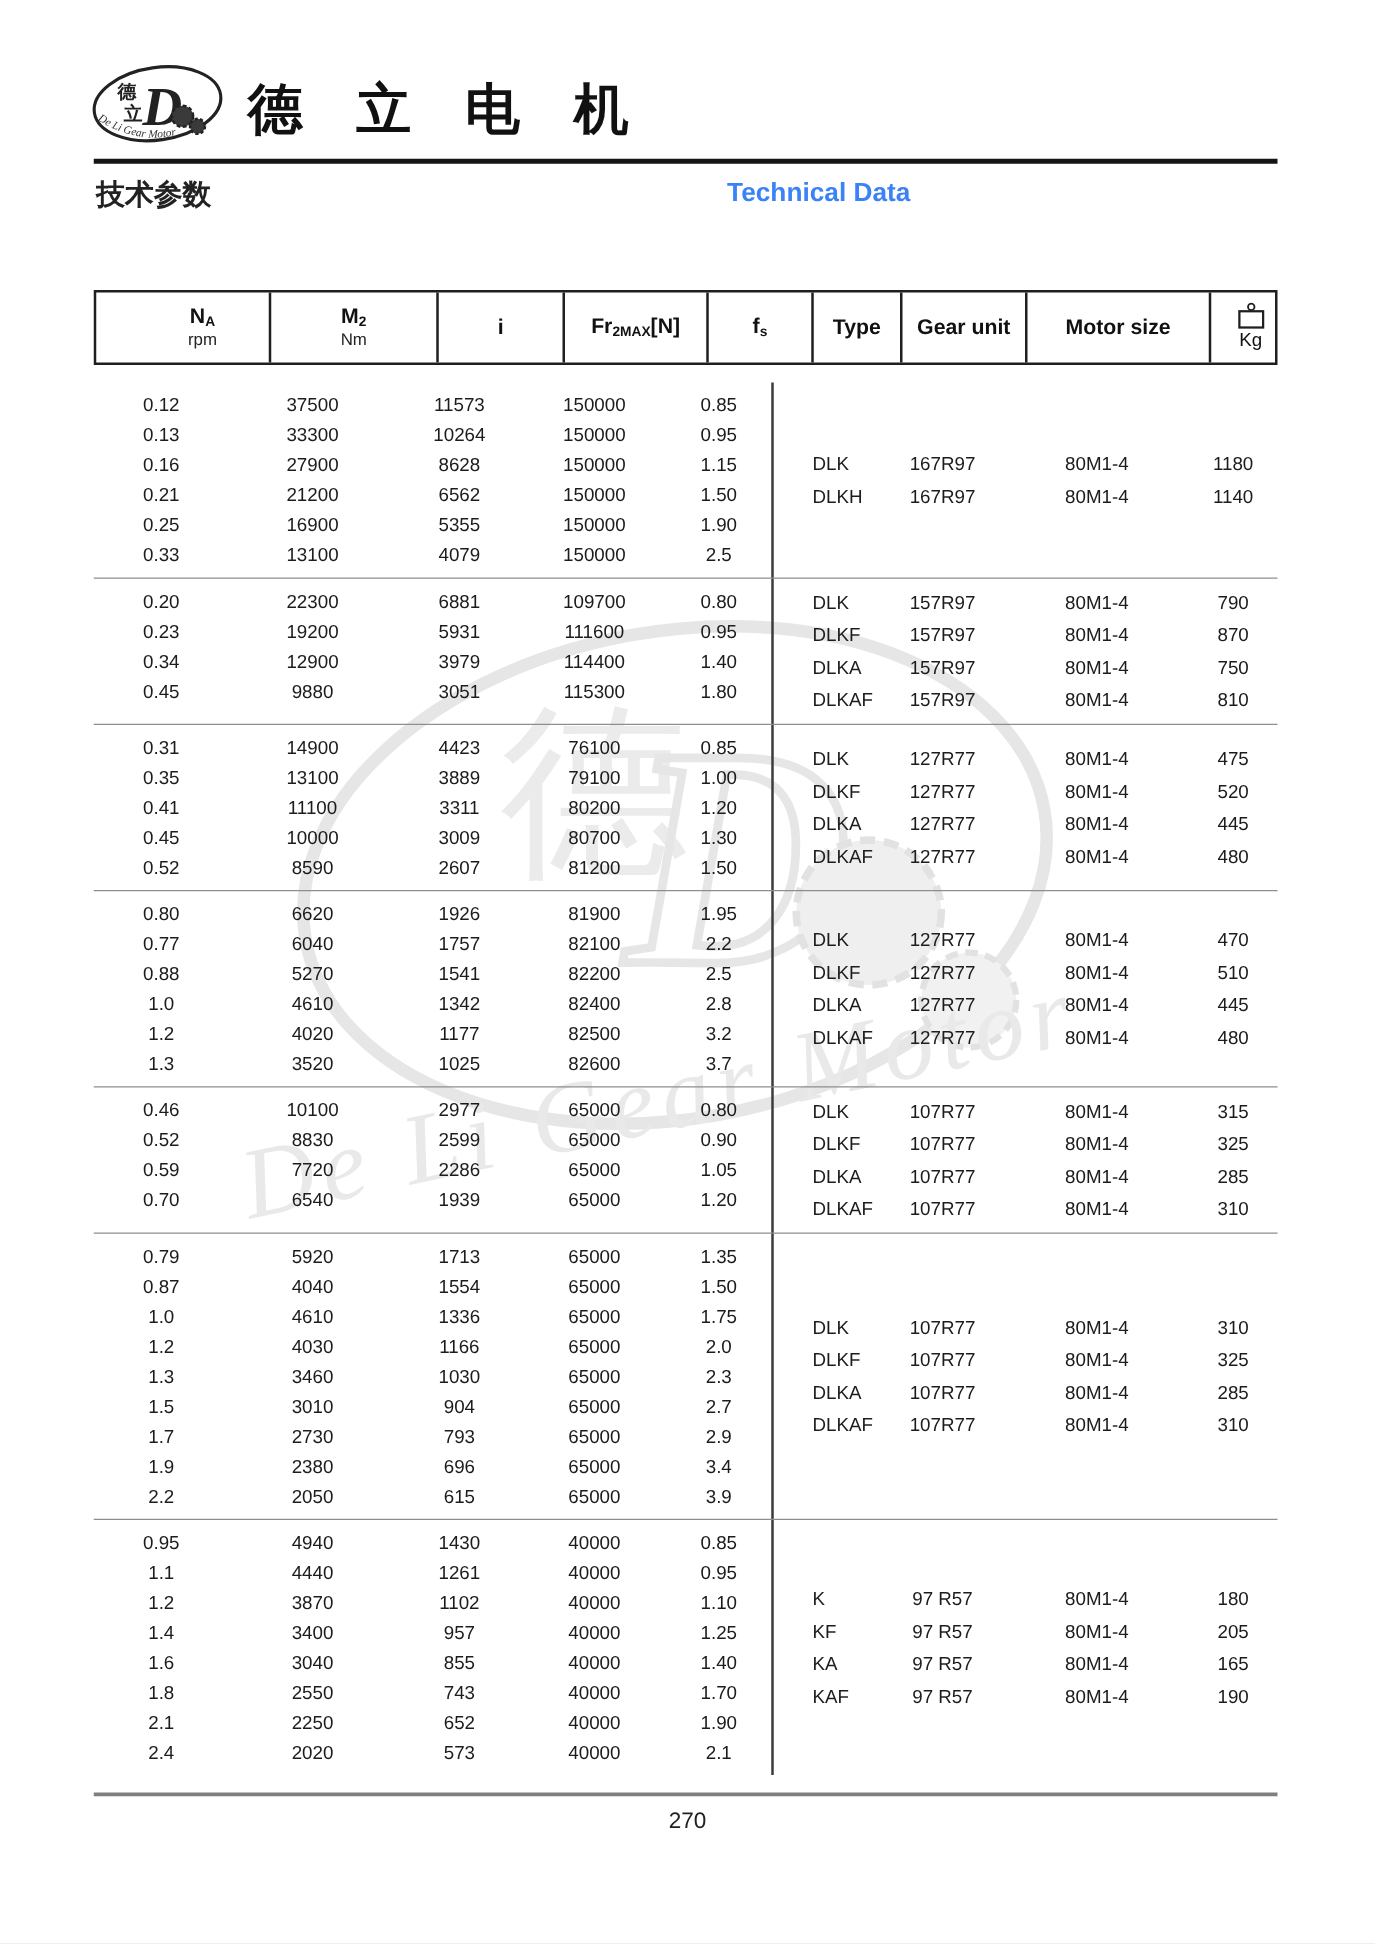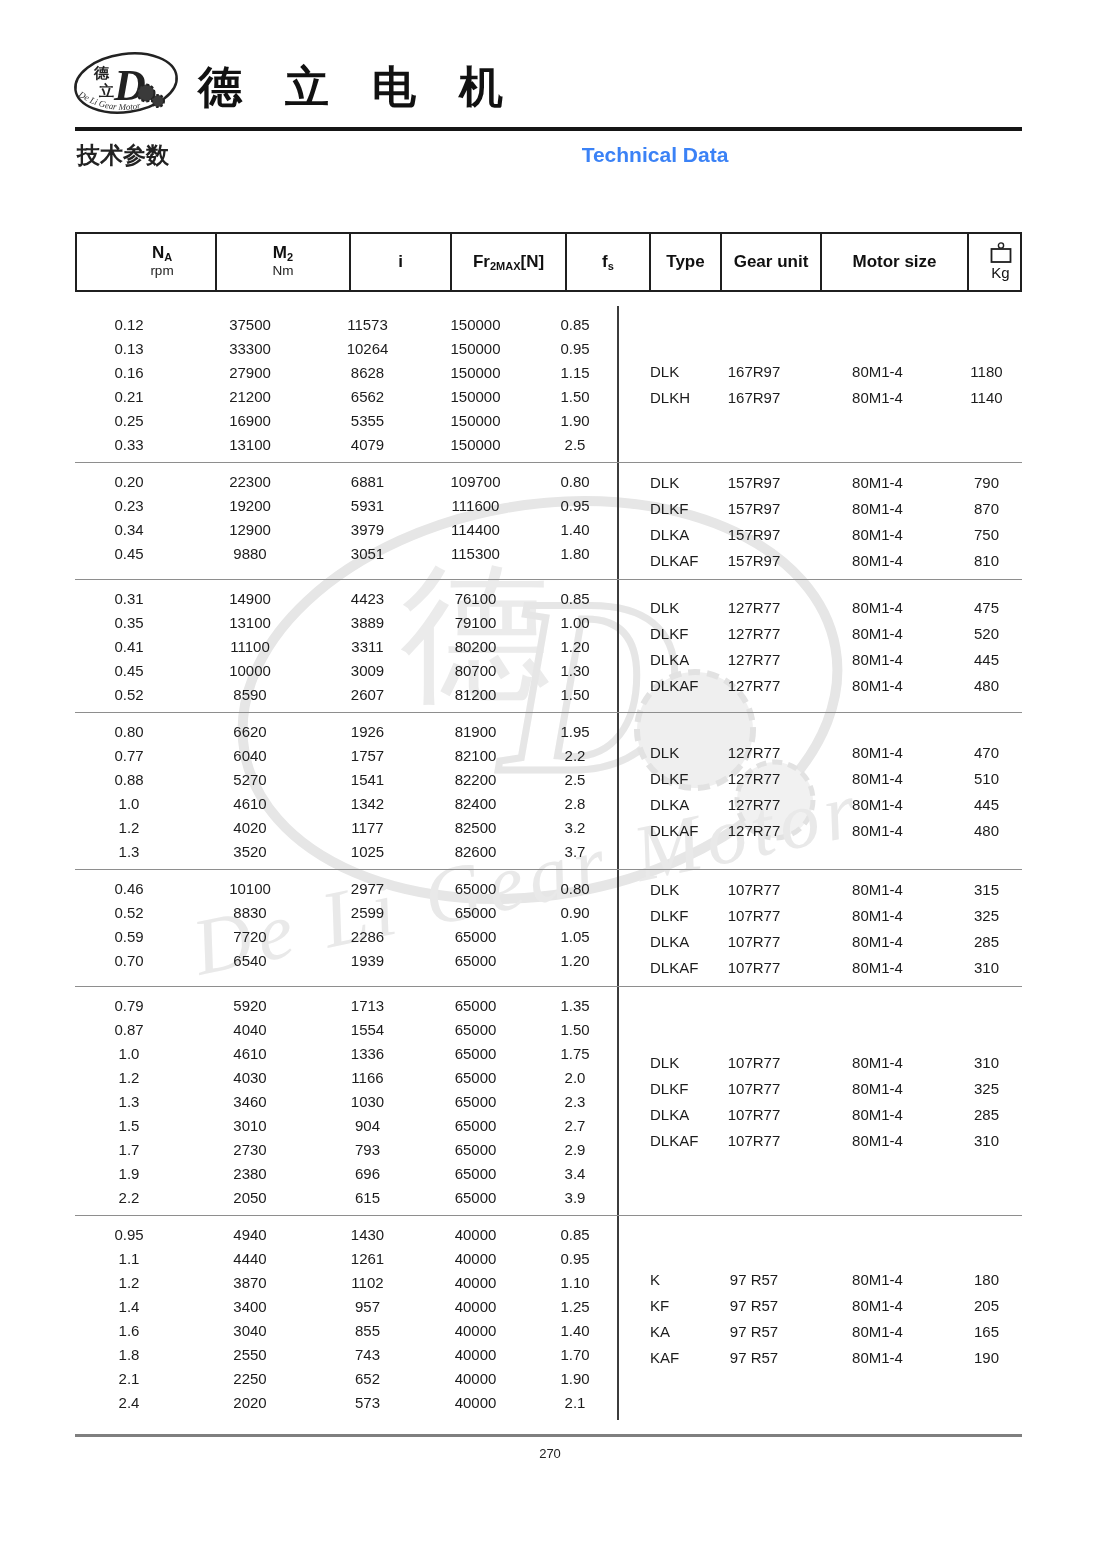--- a/index.html
+++ b/index.html
@@ -52,21 +52,21 @@
   .group-right{width:405px;display:flex;flex-direction:column;justify-content:center;}
   .trow{display:flex;height:26px;align-items:center;}
   .tcell{font-size:15px;color:#1c1c1c;}
   .t0{width:87px;text-align:left;padding-left:33px;box-sizing:border-box;}
   .t1{width:100px;text-align:center;}
   .t2{width:147px;text-align:center;}
   .t3{width:71px;text-align:center;}
 
   
   .rule-bottom{left:75px;top:1434px;width:947px;height:3px;background:#7f7f7f;}
-  .page-num{left:550px;top:1446px;transform:translateX(-50%);font-size:13px;color:#222;}
+  .page-num{left:550px;top:1446px;transform:translateX(-50%);font-size:18px;color:#222;}
 </style>
 </head>
 <body>
 
 <div class="page">
 
   <svg class="watermark" viewBox="0 0 780 600">
     <ellipse cx="370" cy="230" rx="300" ry="195" fill="none" stroke="#e6e6e6" stroke-width="10" transform="rotate(-10 370 230)"></ellipse>
     <text x="230" y="215" font-size="150" fill="#ebebeb" font-family="DejaVu Serif, serif">德</text>
     <text x="330" y="300" font-size="250" font-style="italic" font-weight="bold" fill="none" stroke="#e6e6e6" stroke-width="7" font-family="Liberation Serif, serif">D</text>

